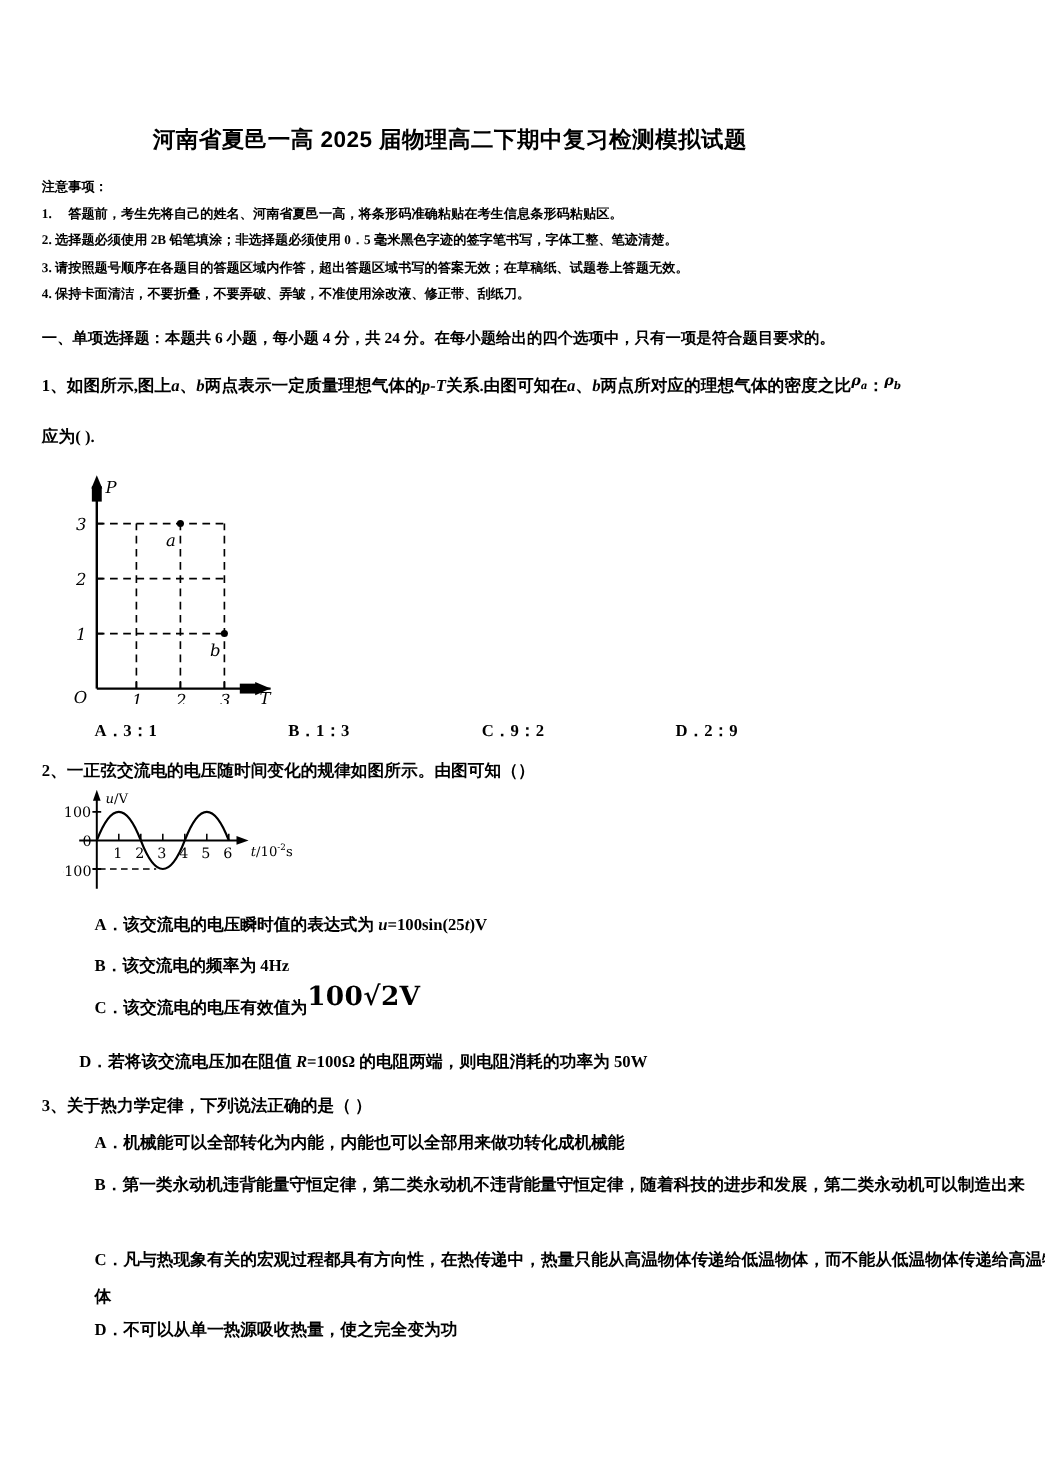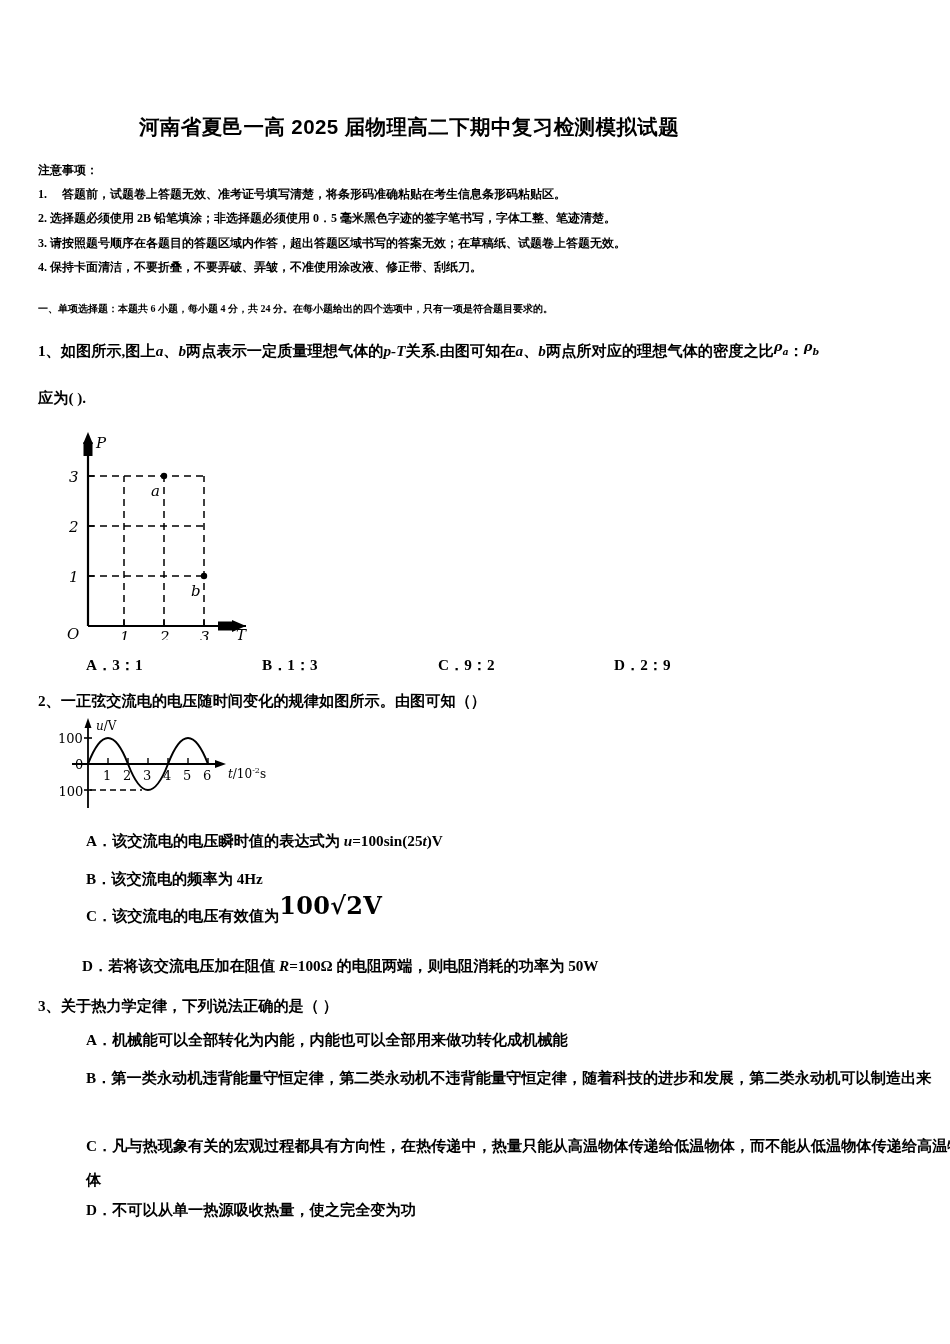--- a/index.html
+++ b/index.html
@@ -54,21 +54,21 @@
   .notice-line .num { display: inline-block; }
   .notice-line.first .num { padding-right: 12px; }
 
   
   .section-head {
     position: absolute;
     left: 38px;
     top: 298px;
     width: 890px;
     font-weight: bold;
-    font-size: 10px;
+    font-size: 14px;
     line-height: 22px;
     white-space: nowrap;
   }
 
   
   .q-stem {
     position: absolute;
     font-weight: bold;
     font-size: 15.2px;
     line-height: 25px;
@@ -104,21 +104,21 @@
   #q1-stem { left: 38px; top: 338px; width: 900px; white-space: nowrap; }
   #q1-stem2 { left: 38px; top: 385px; }
   #q1-options { left: 38px; top: 652px; width: 880px; }
   .opt-cell { display: inline-block; }
   #q1-options .opt-cell { width: 176px; }
 
   #q2-stem { left: 38px; top: 688px; }
   #q2-a { left: 38px; top: 828px; }
   #q2-b { left: 38px; top: 866px; }
   #q2-c { left: 38px; top: 900px; }
-  #q2-d { left: 34px; top: 953px; }
+  #q2-d { left: 24px; top: 953px; }
 
   #q3-stem { left: 38px; top: 993px; }
   #q3-a { left: 38px; top: 1027px; }
   #q3-b { left: 38px; top: 1061px; width: 880px; line-height: 34px; }
   #q3-c { left: 38px; top: 1129px; width: 880px; line-height: 34px; }
   #q3-d { left: 38px; top: 1197px; }
 
   
   .figure { position: absolute; }
   #fig-pt { left: 50px; top: 428px; width: 220px; height: 212px; }
@@ -127,21 +127,21 @@
 </style>
 </head>
 <body>
 
 <div class="page">
 
   <div class="doc-title">河南省夏邑一高 2025 届物理高二下期中复习检测模拟试题</div>
 
   <div class="notice">
     <span class="notice-head">注意事项：</span>
-    <span class="notice-line first"><span class="num">1.</span> <span>答题前，试题卷上答题无效、准考证号填写清楚，将条形码准确粘贴在考生信息条形码粘贴区。</span></span>
+    <span class="notice-line first"><span class="num">1.</span> <span>答题前，考生先将自己的姓名、河南省夏邑一高，将条形码准确粘贴在考生信息条形码粘贴区。</span></span>
     <span class="notice-line"><span class="num">2.</span> <span>选择题必须使用 2B 铅笔填涂；非选择题必须使用 0．5 毫米黑色字迹的签字笔书写，字体工整、笔迹清楚。</span></span>
     <span class="notice-line"><span class="num">3.</span> <span>请按照题号顺序在各题目的答题区域内作答，超出答题区域书写的答案无效；在草稿纸、试题卷上答题无效。</span></span>
     <span class="notice-line"><span class="num">4.</span> <span>保持卡面清洁，不要折叠，不要弄破、弄皱，不准使用涂改液、修正带、刮纸刀。</span></span>
   </div>
 
   <div class="section-head">一、单项选择题：本题共 6 小题，每小题 4 分，共 24 分。在每小题给出的四个选项中，只有一项是符合题目要求的。</div>
 
   <div class="q-stem" id="q1-stem"><span>1、如图所示,图上</span><span class="it">a</span><span>、</span><span class="it">b</span><span>两点表示一定质量理想气体的</span><span class="it">p-T</span><span>关系.由图可知在</span><span class="it">a</span><span>、</span><span class="it">b</span><span>两点所对应的理想气体的密度之比</span><span class="rho"><span>ρ</span><sub>a</sub></span><span>：</span><span class="rho"><span>ρ</span><sub>b</sub></span></div>
 
   <div class="q-stem" id="q1-stem2">应为(    ).</div>

